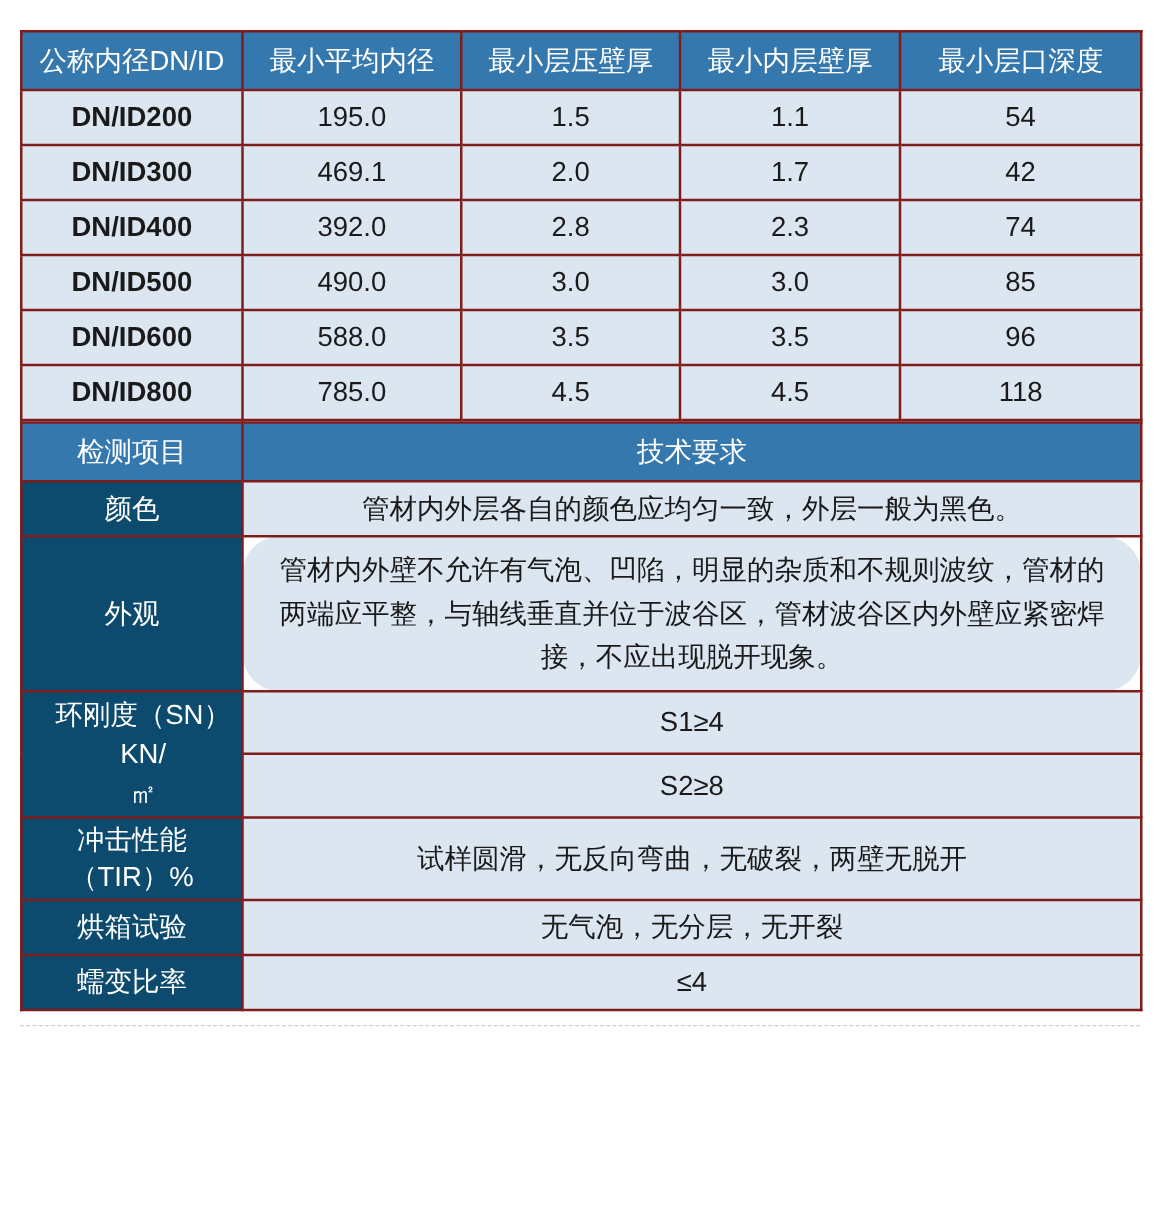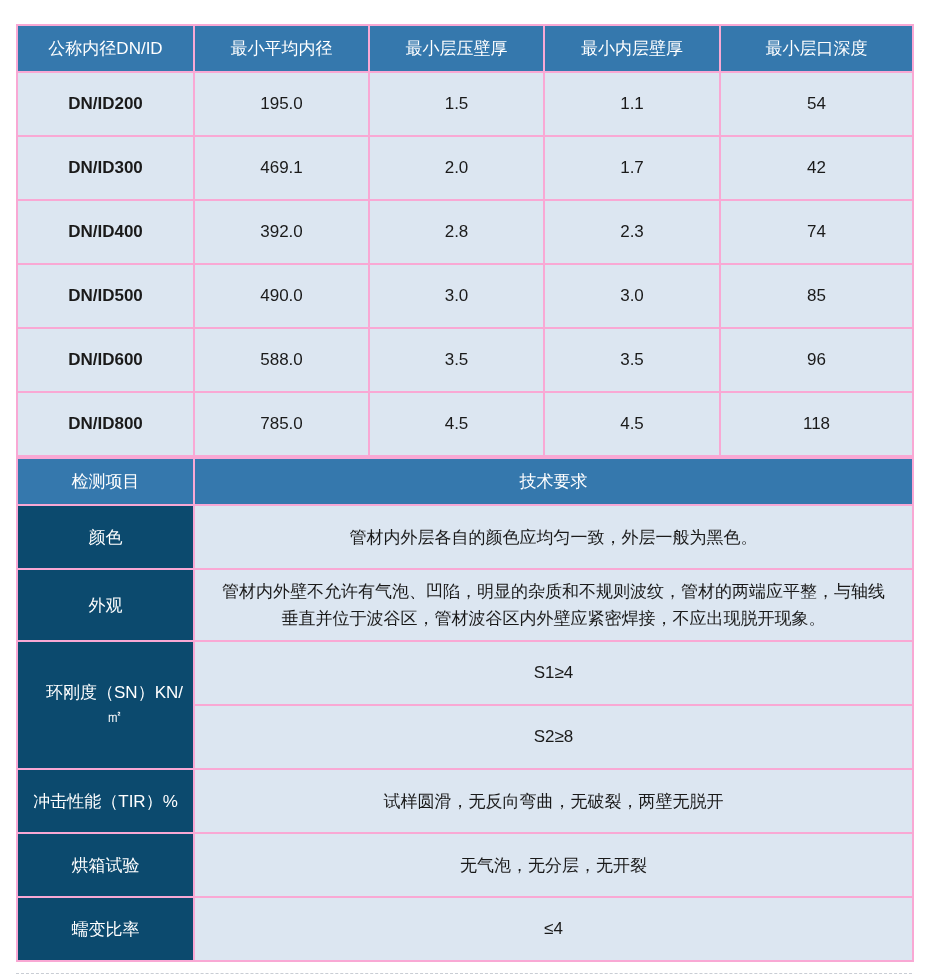--- a/index.html
+++ b/index.html
@@ -31,56 +31,57 @@
     margin-bottom: 29px;
   }
   table.data-table {
     width: 896px;
     border-collapse: collapse;
     table-layout: fixed;
     border: 2px solid #1b1f26;
   }
   table.data-table th,
   table.data-table td {
-    border: 2px solid #f9a8d4;
+    border: 2px solid #7f1d1d;
     text-align: center;
     vertical-align: middle;
-    font-size: 17px;
+    font-size: 22px;
     padding: 2px 6px;
     box-sizing: border-box;
   }
   table.data-table th {
     background: #3578AD;
     color: #ffffff;
     font-weight: normal;
     height: 47px;
   }
   table.data-table td {
     background: #DCE6F1;
-    height: 64px;
+    height: 44px;
   }
   
   table.spec-table td.row-label {
     font-weight: bold;
   }
   
   table.perf-table td.item-cell {
     background: #0c4a6e;
     color: #ffffff;
     font-weight: normal;
   }
   table.perf-table td.pre-line {
     white-space: pre-line;
     line-height: 1.45;
     padding-left: 24px;
   }
   table.perf-table td.req-multiline {
     line-height: 1.6;
     padding: 8px 20px;
     height: auto;
+    border-radius: 30px;
   }
   .bottom-divider {
     width: 896px;
     margin: 11px 0 0 16px;
     border-top: 1px dashed #c9cdd4;
     height: 0;
   }
 </style>
 </head>
 <body>

